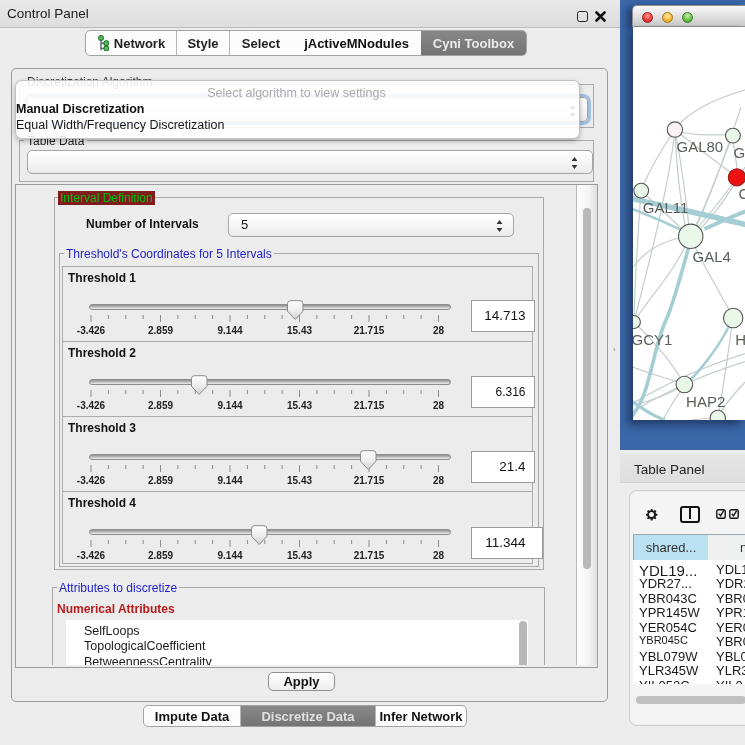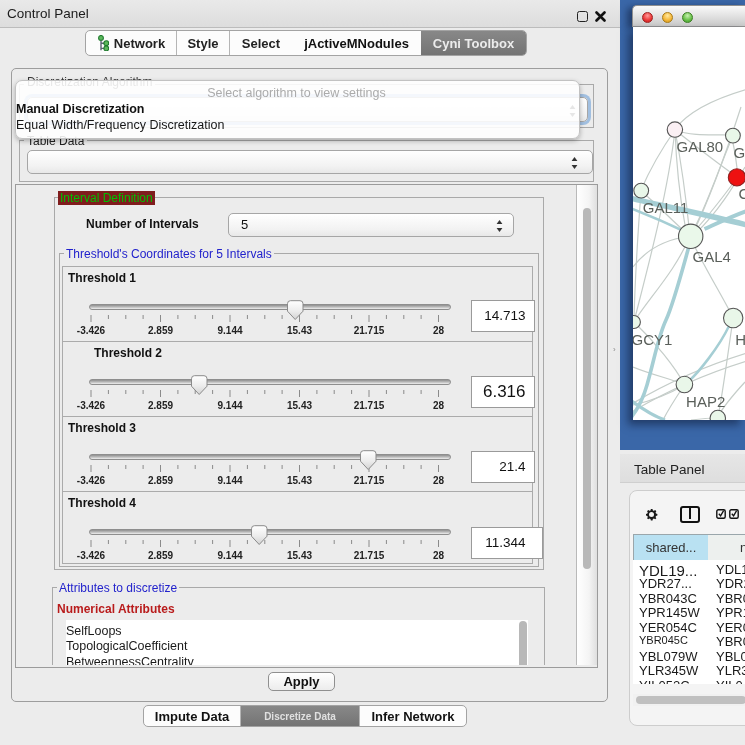--- a/index.html
+++ b/index.html
@@ -120,21 +120,21 @@
         <linearGradient id="thg1" x1="0" y1="0" x2="0" y2="1">
 <stop offset="0" stop-color="#ffffff"></stop>
           <stop offset="0.55" stop-color="#ececec"></stop>
           <stop offset="1" stop-color="#d2d2d2"></stop>
         </linearGradient>
       </defs>
 <path d="M3.5,0.7 h9.5 a3,3 0 0 1 3,3 v7.5 l-7.8,8.3 l-7.7,-8.3 v-7.5 a3,3 0 0 1 3,-3 z" fill="url(#thg1)" stroke="#8a8a8a" stroke-width="1"></path>
     </svg>
   <div class="abs" style="left:470.5px;top:300.0px;width:54px;height:30px;border:1px solid #9a9a9a;background:#fff;font-size:13.5px;color:#111;text-align:right;line-height:30px;padding-right:8px;">14.713</div>
   <div class="abs" style="left:62px;top:340.5px;width:469px;height:74px;border:1px solid #ababab;"></div>
-  <div class="abs" style="left:68px;top:346.0px;font-size:12px;font-weight:bold;color:#111;margin-left:26px;">Threshold 2</div>
+  <div class="abs" style="left:68px;top:346.0px;font-size:12px;font-weight:bold;color:#111;">Threshold 2</div>
   <div class="abs" style="left:89px;top:379.2px;width:360px;height:4px;border:1px solid #8e8e8e;border-radius:3.5px;background:linear-gradient(#8f8f8f,#c0c0c0 55%,#efefef);"></div>
   <svg class="abs" style="left:0;top:390.0px;" width="460" height="8">
       <line x1="91.0" y1="0" x2="91.0" y2="7" stroke="#8a8a8a" stroke-width="1"></line>
       <line x1="108.4" y1="0" x2="108.4" y2="4" stroke="#8a8a8a" stroke-width="1"></line>
       <line x1="125.8" y1="0" x2="125.8" y2="4" stroke="#8a8a8a" stroke-width="1"></line>
       <line x1="143.1" y1="0" x2="143.1" y2="4" stroke="#8a8a8a" stroke-width="1"></line>
       <line x1="160.5" y1="0" x2="160.5" y2="7" stroke="#8a8a8a" stroke-width="1"></line>
       <line x1="177.9" y1="0" x2="177.9" y2="4" stroke="#8a8a8a" stroke-width="1"></line>
       <line x1="195.2" y1="0" x2="195.2" y2="4" stroke="#8a8a8a" stroke-width="1"></line>
       <line x1="212.6" y1="0" x2="212.6" y2="4" stroke="#8a8a8a" stroke-width="1"></line>
@@ -161,21 +161,21 @@
   <svg class="abs" style="left:190.8px;top:375.2px;" width="17" height="21">
 <defs>
         <linearGradient id="thg2" x1="0" y1="0" x2="0" y2="1">
 <stop offset="0" stop-color="#ffffff"></stop>
           <stop offset="0.55" stop-color="#ececec"></stop>
           <stop offset="1" stop-color="#d2d2d2"></stop>
         </linearGradient>
       </defs>
 <path d="M3.5,0.7 h9.5 a3,3 0 0 1 3,3 v7.5 l-7.8,8.3 l-7.7,-8.3 v-7.5 a3,3 0 0 1 3,-3 z" fill="url(#thg2)" stroke="#8a8a8a" stroke-width="1"></path>
     </svg>
-  <div class="abs" style="left:470.5px;top:376.4px;width:54px;height:30px;border:1px solid #9a9a9a;background:#fff;font-size:17px;color:#111;text-align:right;line-height:30px;padding-right:8px;">6.316</div>
+  <div class="abs" style="left:470.5px;top:376.4px;width:54px;height:30px;border:1px solid #9a9a9a;background:#fff;font-size:12px;color:#111;text-align:right;line-height:30px;padding-right:8px;">6.316</div>
   <div class="abs" style="left:62px;top:415.5px;width:469px;height:74px;border:1px solid #ababab;"></div>
   <div class="abs" style="left:68px;top:421.0px;font-size:12px;font-weight:bold;color:#111;">Threshold 3</div>
   <div class="abs" style="left:89px;top:454.2px;width:360px;height:4px;border:1px solid #8e8e8e;border-radius:3.5px;background:linear-gradient(#8f8f8f,#c0c0c0 55%,#efefef);"></div>
   <svg class="abs" style="left:0;top:465.0px;" width="460" height="8">
       <line x1="91.0" y1="0" x2="91.0" y2="7" stroke="#8a8a8a" stroke-width="1"></line>
       <line x1="108.4" y1="0" x2="108.4" y2="4" stroke="#8a8a8a" stroke-width="1"></line>
       <line x1="125.8" y1="0" x2="125.8" y2="4" stroke="#8a8a8a" stroke-width="1"></line>
       <line x1="143.1" y1="0" x2="143.1" y2="4" stroke="#8a8a8a" stroke-width="1"></line>
       <line x1="160.5" y1="0" x2="160.5" y2="7" stroke="#8a8a8a" stroke-width="1"></line>
       <line x1="177.9" y1="0" x2="177.9" y2="4" stroke="#8a8a8a" stroke-width="1"></line>
@@ -254,33 +254,33 @@
       </defs>
 <path d="M3.5,0.7 h9.5 a3,3 0 0 1 3,3 v7.5 l-7.8,8.3 l-7.7,-8.3 v-7.5 a3,3 0 0 1 3,-3 z" fill="url(#thg4)" stroke="#8a8a8a" stroke-width="1"></path>
     </svg>
   <div class="abs" style="left:470.5px;top:526.6px;width:54px;height:30px;border:1px solid #9a9a9a;background:#fff;font-size:13.5px;color:#111;text-align:right;line-height:30px;padding-right:16px;">11.344</div>
 
   <div class="abs" style="left:16px;top:186px;width:559px;height:479px;overflow:hidden;">
     <div class="abs gbox" style="left:36px;top:401px;width:491px;height:120px;"></div>
     <div class="abs" style="left:41px;top:395px;background:#ececec;padding:0 2px;font-size:12px;color:#2222cc;">Attributes to discretize</div>
     <div class="abs" style="left:41px;top:416px;font-size:12px;font-weight:bold;color:#b91c1c;">Numerical Attributes</div>
     <div class="abs" style="left:50px;top:434px;width:462px;height:60px;background:#ffffff;">
-      <div style="padding:4px 0 0 0;font-size:12.5px;color:#1a1a1a;line-height:15.3px;">SelfLoops<br>TopologicalCoefficient<br>BetweennessCentrality</div>
+      <div style="padding:4px 0 0 18px;font-size:12.5px;color:#1a1a1a;line-height:15.3px;">SelfLoops<br>TopologicalCoefficient<br>BetweennessCentrality</div>
       <div class="abs" style="right:1px;top:1px;width:8px;height:120px;background:#b8b8b8;border-radius:4px;"></div>
     </div>
   </div>
 
   <div class="abs" style="left:268px;top:672px;width:65px;height:17px;border:1px solid #8f8f8f;border-radius:5px;
        background:linear-gradient(#ffffff,#ececec);display:flex;align-items:center;justify-content:center;font-size:13px;font-weight:bold;color:#111;">Apply</div>
 
   <div class="abs" style="left:143px;top:705px;width:322px;height:20px;background:#fcfcfc;
        border:1px solid #a3a3a3;border-radius:5px;overflow:hidden;display:flex;font-weight:bold;">
     <div style="width:96px;display:flex;align-items:center;justify-content:center;font-size:13px;color:#111;">Impute Data</div>
     <div style="width:0;border-left:1px solid #b5b5b5;"></div>
-    <div style="width:118px;display:flex;align-items:center;justify-content:center;font-size:10px;color:#e0e0e0;
+    <div style="width:134px;display:flex;align-items:center;justify-content:center;font-size:13px;color:#e0e0e0;
          background:linear-gradient(#888888,#747474);">Discretize Data</div>
     <div style="width:0;border-left:1px solid #b5b5b5;"></div>
     <div style="flex:1;display:flex;align-items:center;justify-content:center;font-size:13px;color:#111;">Infer Network</div>
   </div>
 
   <div class="abs" style="left:15px;top:80px;width:563px;height:57px;background:rgba(255,255,255,0.88);
        border:1px solid #c2c2c2;border-radius:7px;box-shadow:0 2px 5px rgba(0,0,0,0.28);"></div>
   <div class="abs" style="left:15px;top:86px;width:563px;text-align:center;font-size:12.5px;color:#ababab;">Select algorithm to view settings</div>
   <div class="abs" style="left:16px;top:102px;font-size:12.5px;font-weight:bold;color:#111;">Manual Discretization</div>
   <div class="abs" style="left:16px;top:118px;font-size:12.5px;color:#161616;">Equal Width/Frequency Discretization</div>

